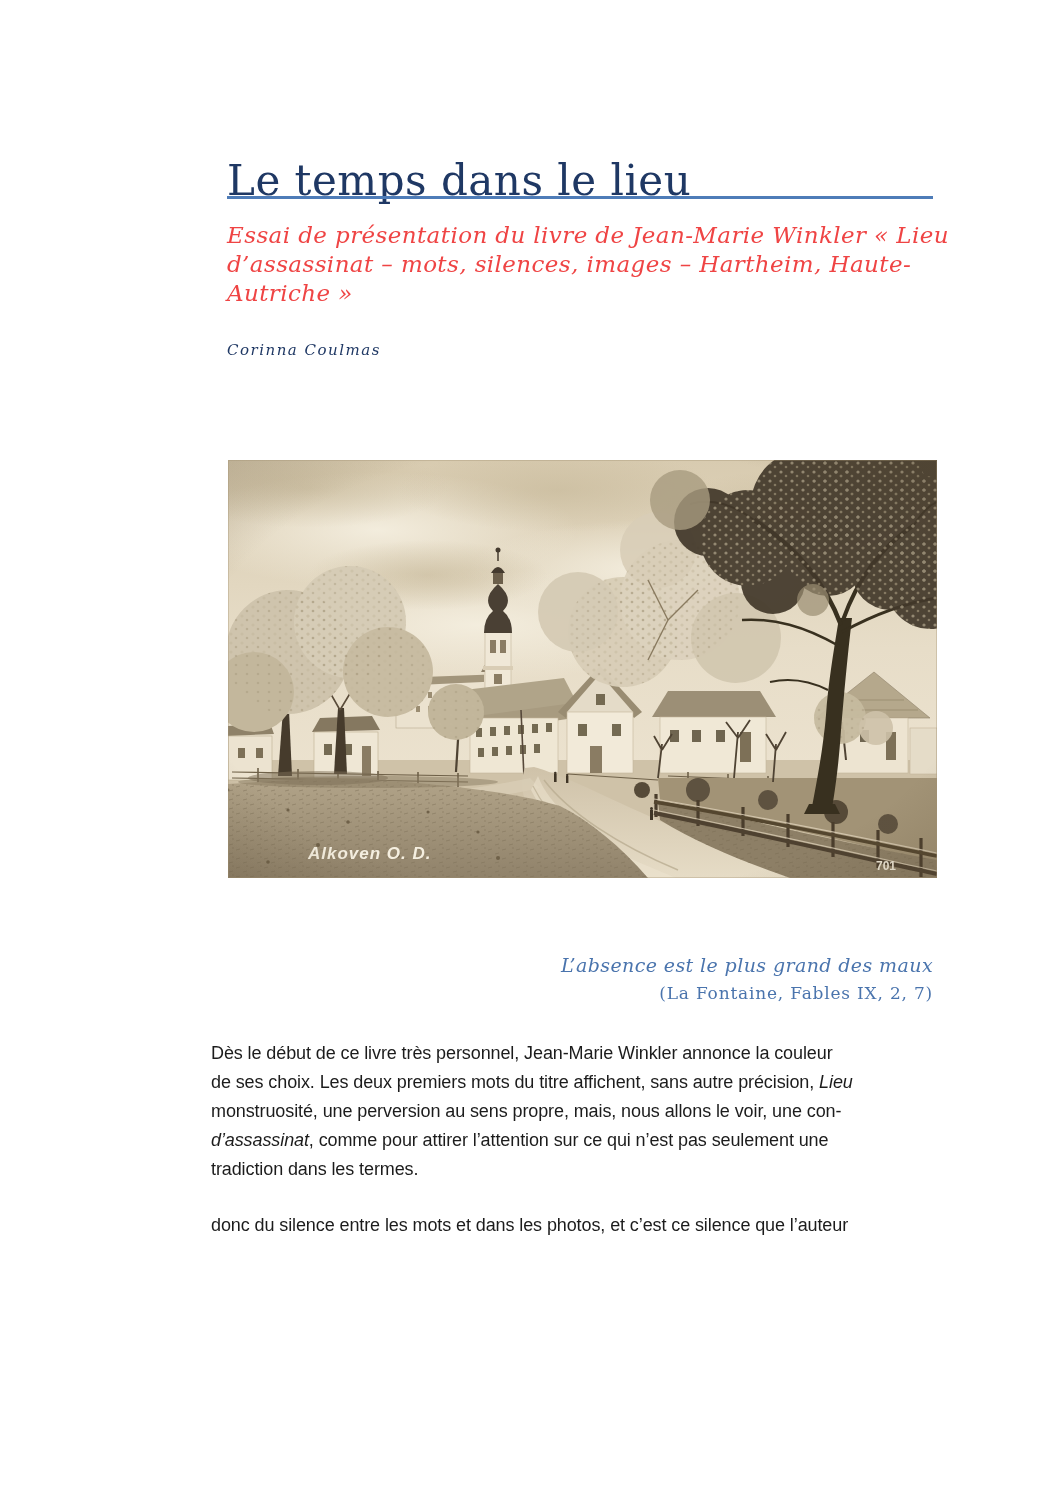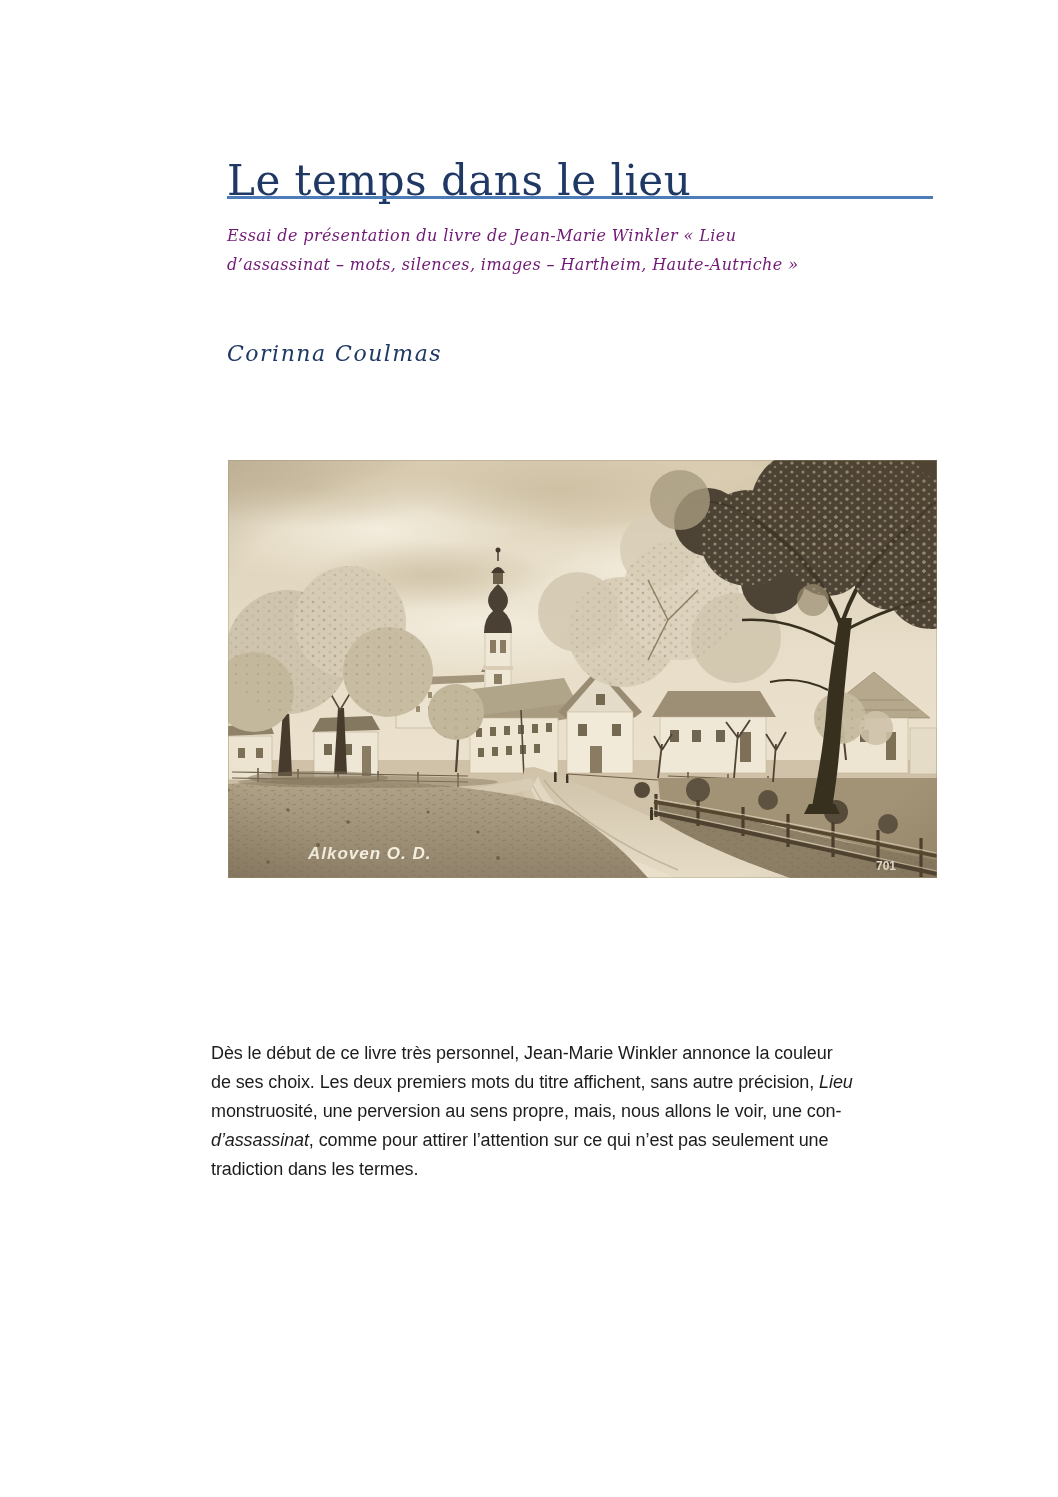--- a/index.html
+++ b/index.html
@@ -14,27 +14,27 @@
     font-family:"DejaVu Serif", serif; font-size:42px; font-weight:400;
     color:#1f3864; letter-spacing:0.5px; line-height:1.15;
   }
   .title-rule {
     position:absolute; left:227px; top:196px; width:706px; height:3px;
     background:#4e7cb8;
   }
   .doc-subtitle {
     position:absolute; left:227px; top:221px; width:724px;
     font-family:"DejaVu Serif", serif; font-style:italic;
-    font-size:16px; line-height:29px; color:#701a75; letter-spacing:0.4px;
+    font-size:23px; line-height:29px; color:#ef4444; letter-spacing:0.4px;
   }
   .doc-subtitle .ln { display:block; }
   .doc-author {
     position:absolute; left:227px; top:341px; width:500px;
     font-family:"DejaVu Serif", serif; font-style:italic;
-    font-size:22px; color:#1f3864; letter-spacing:1.5px;
+    font-size:15px; color:#1f3864; letter-spacing:1.5px;
   }
   .photo-frame {
     position:absolute; left:228px; top:460px; width:709px; height:418px;
     background:#e7ddc8;
   }
   .photo-frame svg { display:block; }
   .quote-block {
     position:absolute; left:227px; top:951px; width:706px;
     text-align:right; color:#4a74ad; font-family:"DejaVu Serif", serif;
   }
@@ -370,27 +370,32 @@
       </g>
 
       <text x="80" y="399" font-family="Liberation Sans, sans-serif" font-size="17" font-weight="bold" font-style="italic" letter-spacing="1" fill="#f5efe0">Alkoven O. D.</text>
       <text x="648" y="410" font-family="Liberation Sans, sans-serif" font-size="12" font-weight="bold" fill="#f0e9d8">701</text>
 
       <rect x="0" y="0" width="709" height="418" fill="url(#vign)"></rect>
       <rect x="0.5" y="0.5" width="708" height="417" fill="none" stroke="#a08f70" stroke-opacity="0.35"></rect>
     </svg>
   </figure>
 
+  <div class="quote-block">
+    <span class="quote-line1">L’absence est le plus grand des maux</span>
+    <span class="quote-line2">(La Fontaine, Fables IX, 2, 7)</span>
+  </div>
 
   <div class="para p1">
     <span class="ln">Dès le début de ce livre très personnel, Jean-Marie Winkler annonce la couleur</span>
     <span class="ln"><span>de ses choix. Les deux premiers mots du titre affichent, sans autre précision, </span><span class="it">Lieu</span></span>
     <span class="ln">monstruosité, une perversion au sens propre, mais, nous allons le voir, une con-</span>
     <span class="ln"><span class="it">d’assassinat</span><span>, comme pour attirer l’attention sur ce qui n’est pas  seulement une</span></span>
     <span class="ln">tradiction dans les termes.</span>
   </div>
 
   <div class="para p2">
+    <span class="ln">donc du silence entre les mots et dans les photos, et c’est ce silence que l’auteur</span>
   </div>
 
   <div class="page-number">1</div>
 
 </div>
 
 </body></html>

